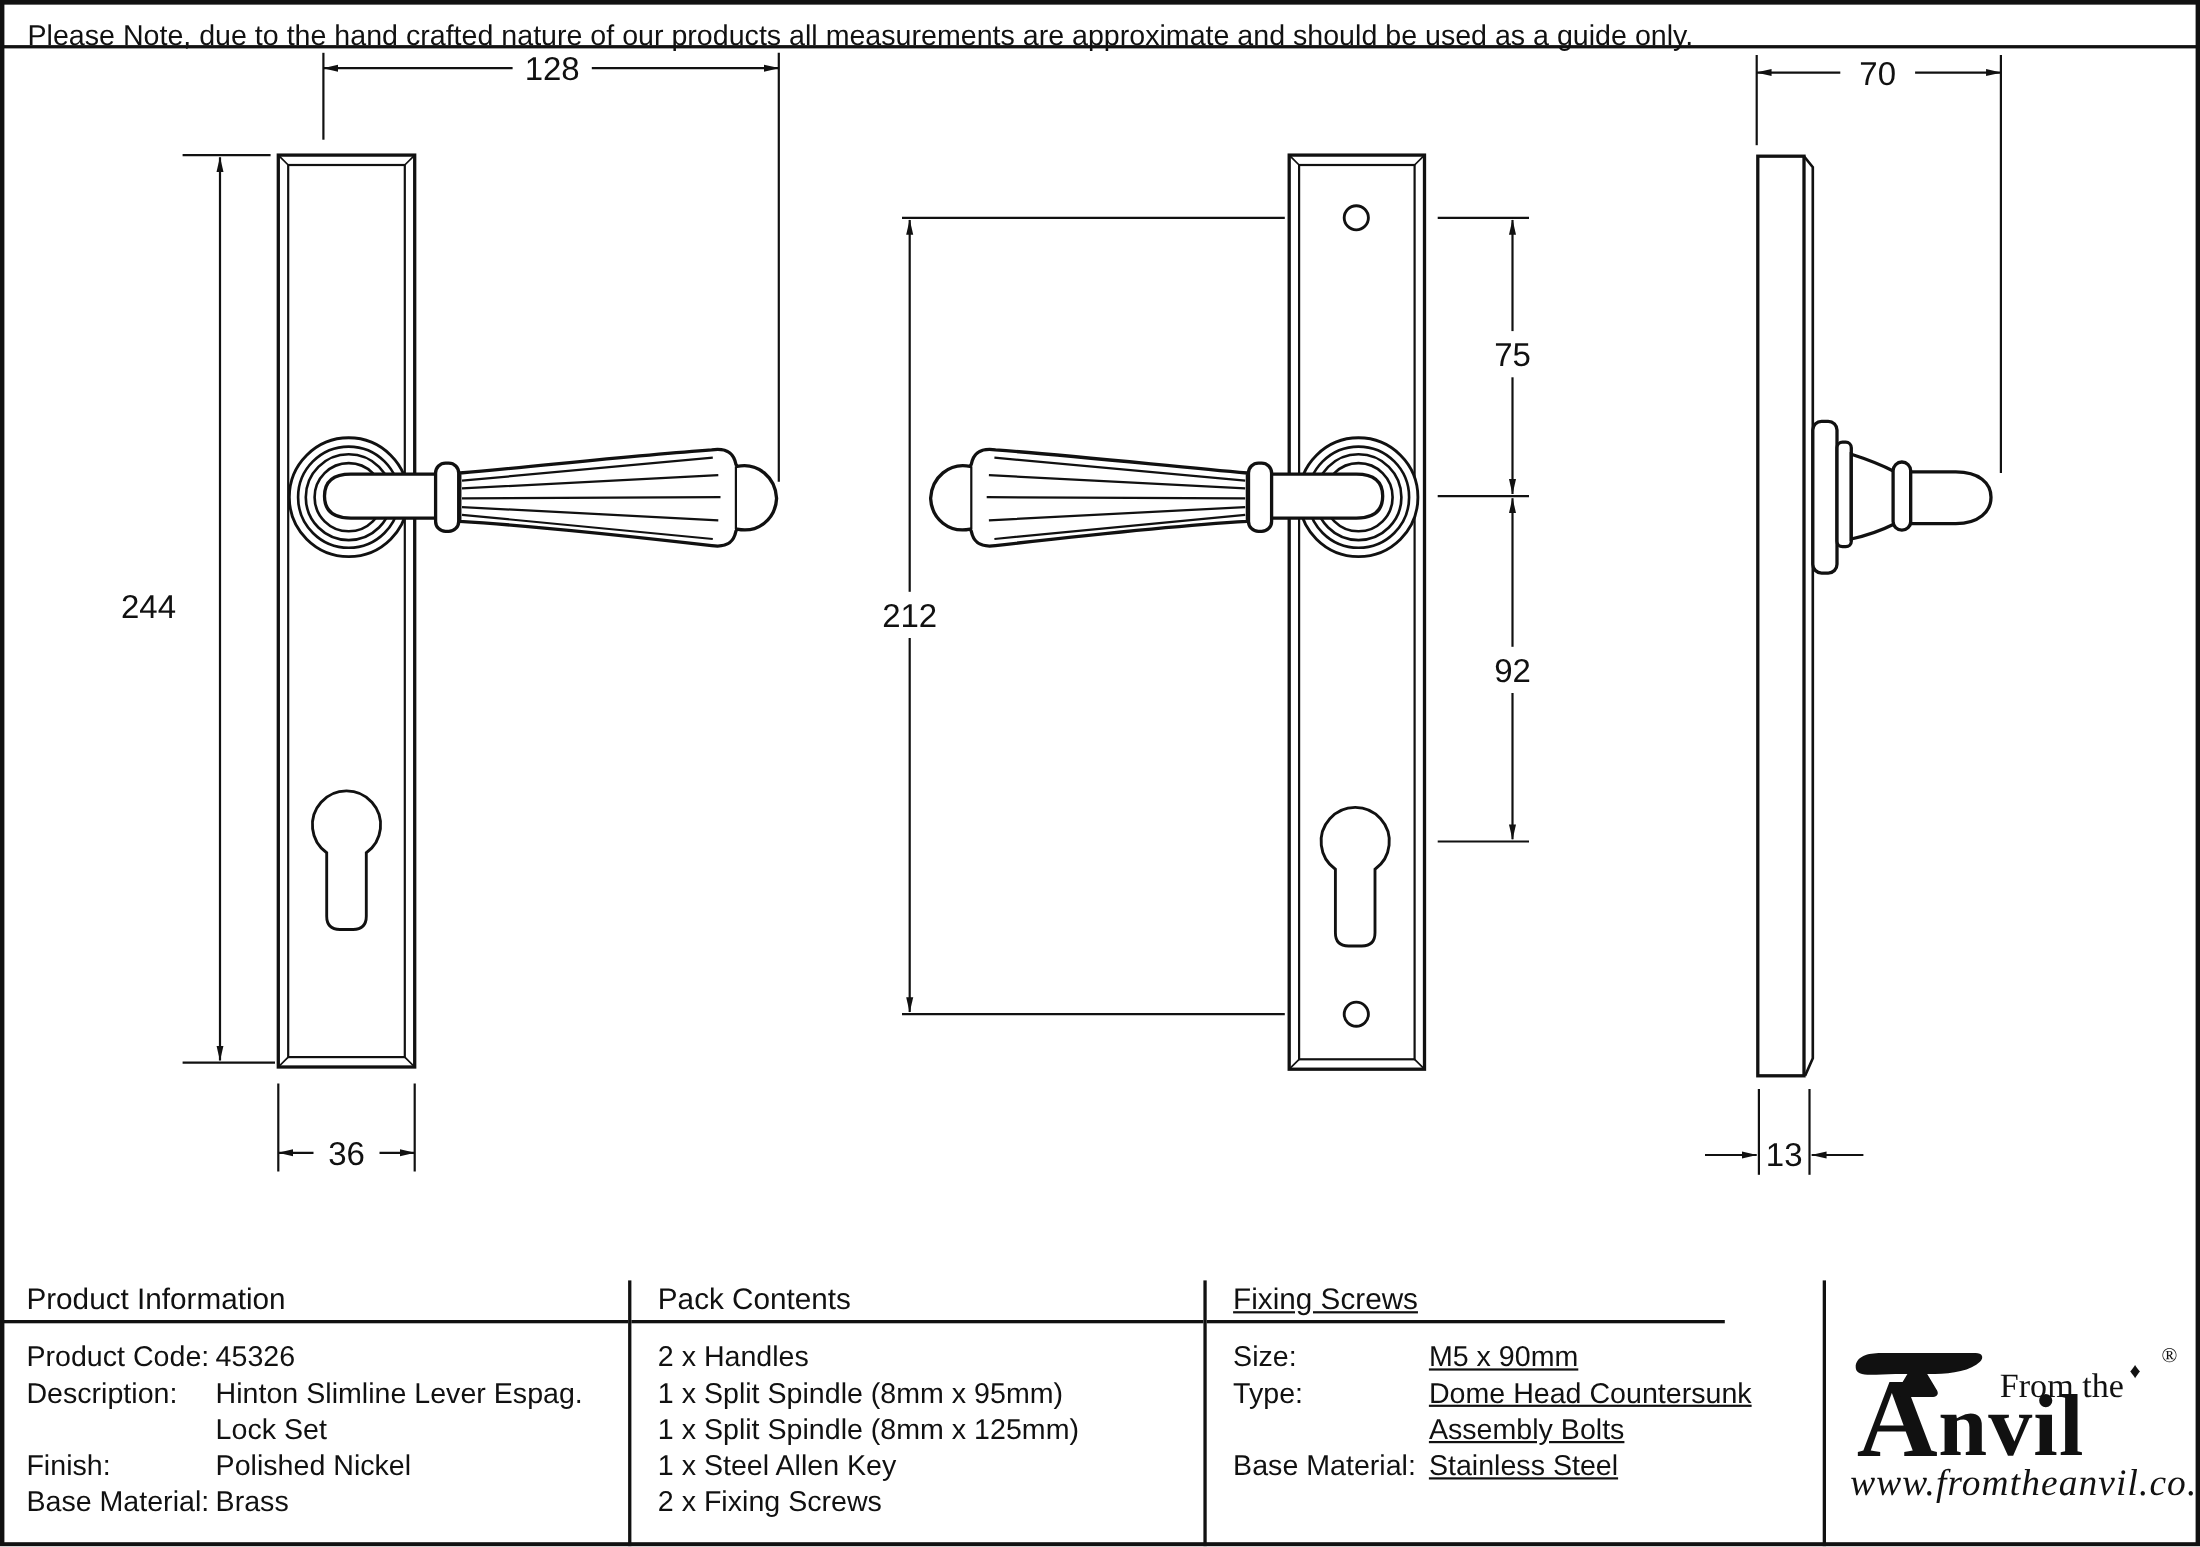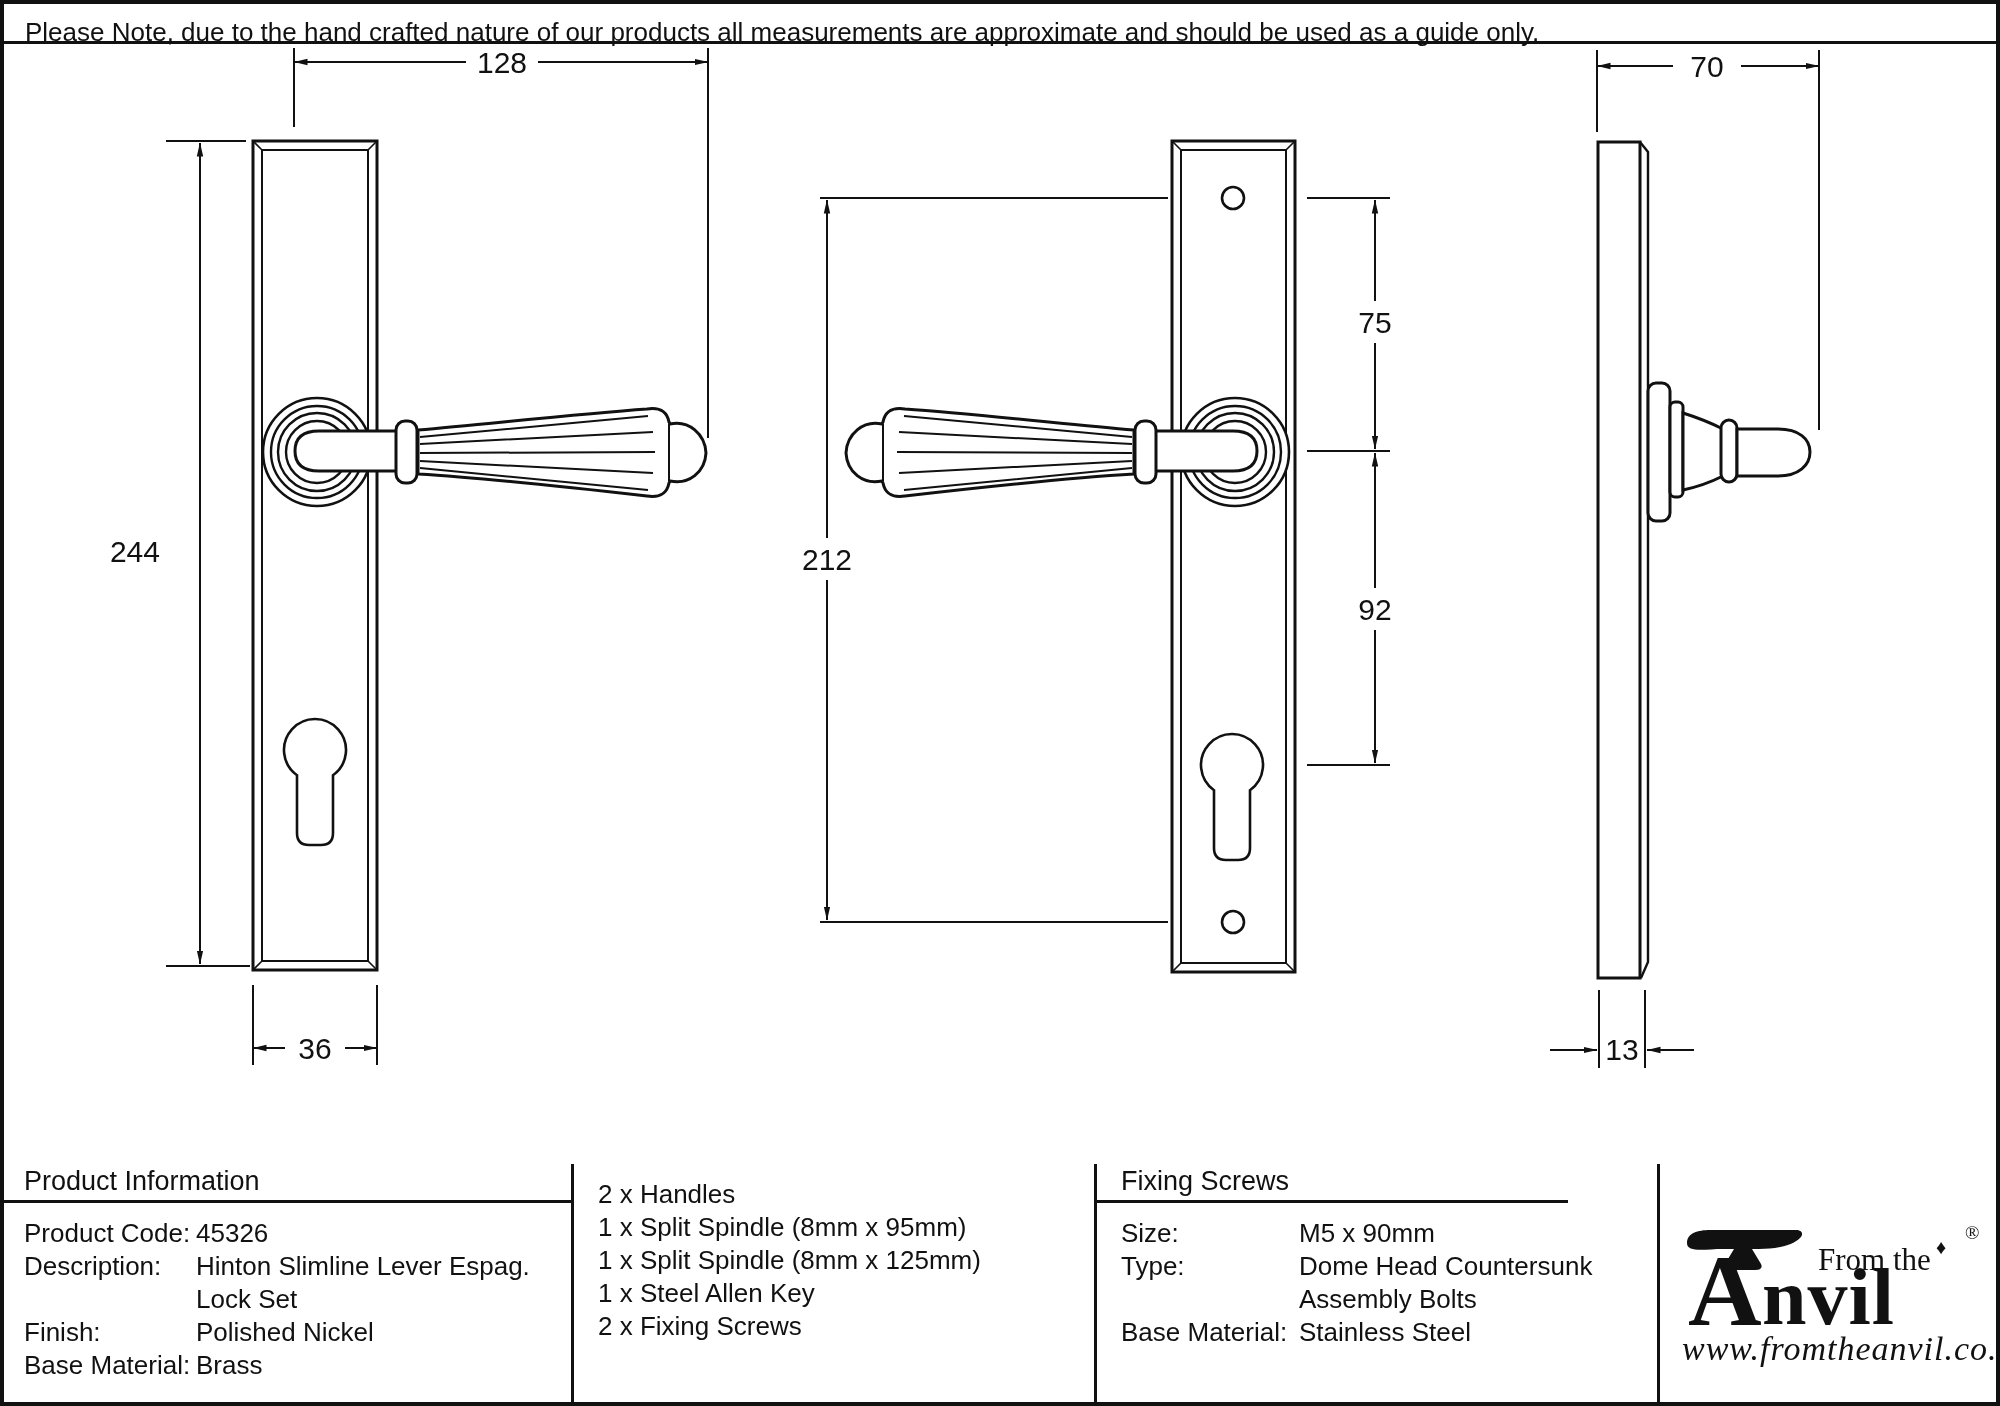--- a/index.html
+++ b/index.html
@@ -9,21 +9,21 @@
   svg text{font-family:"Liberation Sans",sans-serif;}
 
   
   .note-row{position:absolute;left:0;top:1100;width:2000px;height:44px;box-sizing:border-box;
             border-top:4px solid #111;border-bottom:3px solid #111;}
   .note-row .note-text{position:absolute;left:25px;top:0;height:57px;line-height:57px;font-size:26px;white-space:nowrap;}
   .table-area{position:absolute;left:0;top:1164px;width:2000px;height:242px;}
   .tcol{position:absolute;top:0;height:242px;box-sizing:border-box;}
   .tcol.c1{left:0;width:571px;}
   .tcol.c2{left:571px;width:523px;border-left:3px solid #111;}
-  .tcol.c3{left:1094px;width:474px;border-left:3px solid #111;}
+  .tcol.c3{left:1094px;width:474px;border-left:3px solid #111;text-decoration:underline;}
   .tcol.c4{left:1657px;width:343px;border-left:3px solid #111;}
   .thead{height:39px;box-sizing:border-box;border-bottom:3px solid #111;line-height:35px;
          padding-left:24px;font-size:27px;white-space:nowrap;}
   .tbody{padding-top:14px;}
   .trow{height:33px;line-height:33px;font-size:26px;white-space:nowrap;padding-left:24px;}
   .trow .lbl{display:inline-block;}
   .c1 .trow .lbl{width:172px;}
   .c3 .trow .lbl{width:178px;}
 
   
@@ -169,20 +169,21 @@
         <div class="trow">
           <span class="lbl">Finish:</span><span>Polished Nickel</span>
         </div>
         <div class="trow">
           <span class="lbl">Base Material:</span><span>Brass</span>
         </div>
       </div>
     </div>
 
     <div class="tcol c2">
+      <div class="thead">Pack Contents</div>
       <div class="tbody">
         <div class="trow">2 x Handles</div>
         <div class="trow">1 x Split Spindle (8mm x 95mm)</div>
         <div class="trow">1 x Split Spindle (8mm x 125mm)</div>
         <div class="trow">1 x Steel Allen Key</div>
         <div class="trow">2 x Fixing Screws</div>
       </div>
     </div>
 
     <div class="tcol c3">

